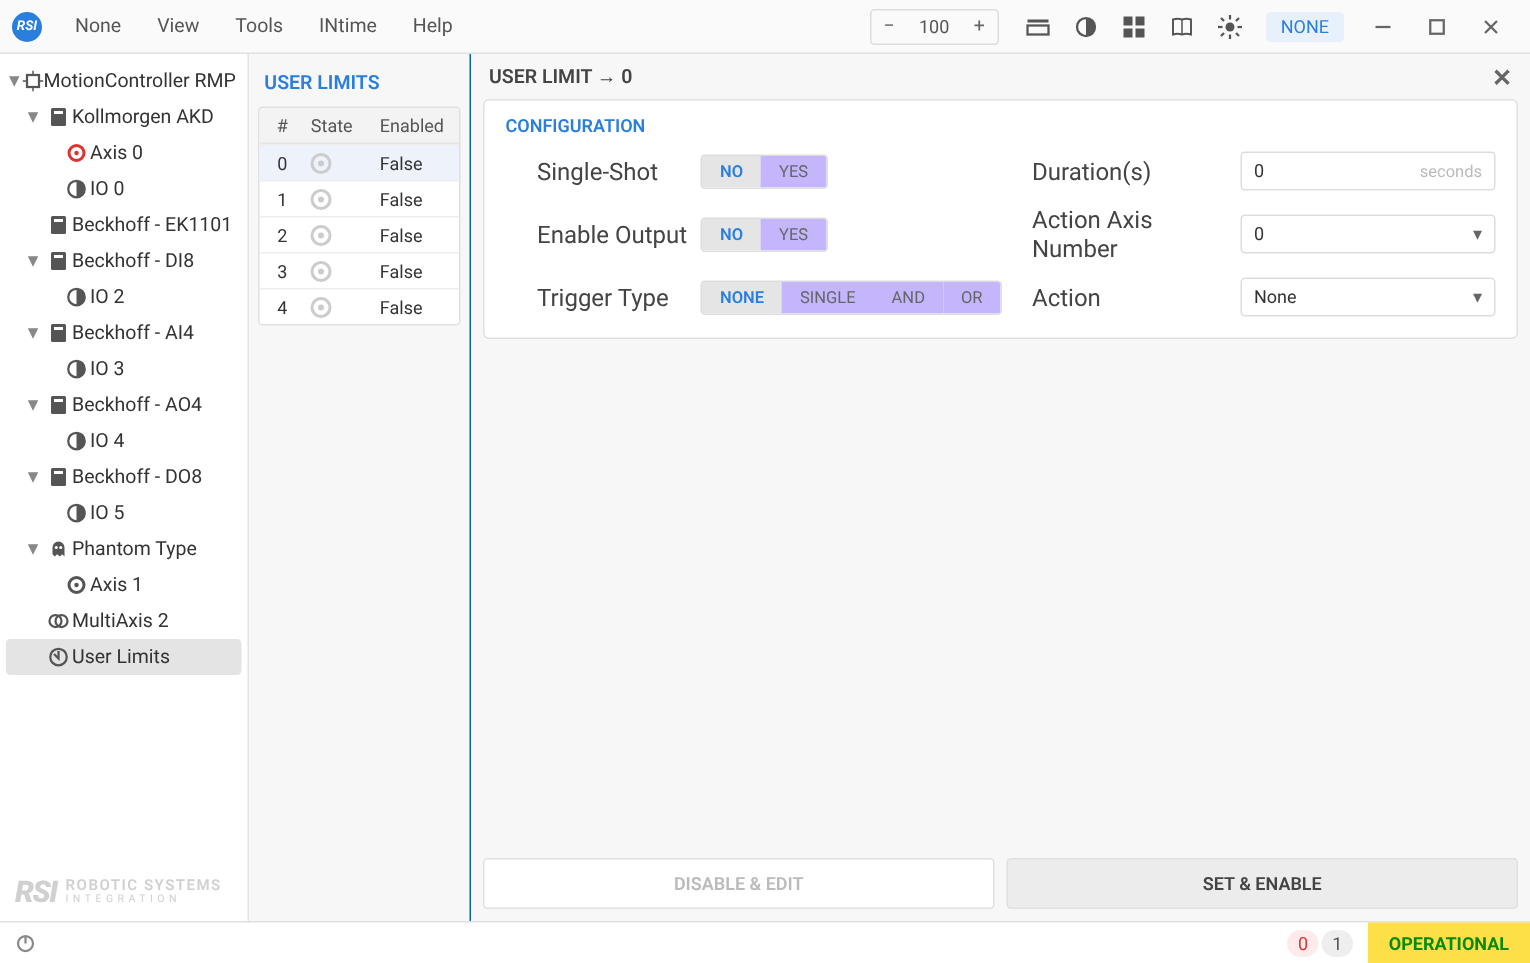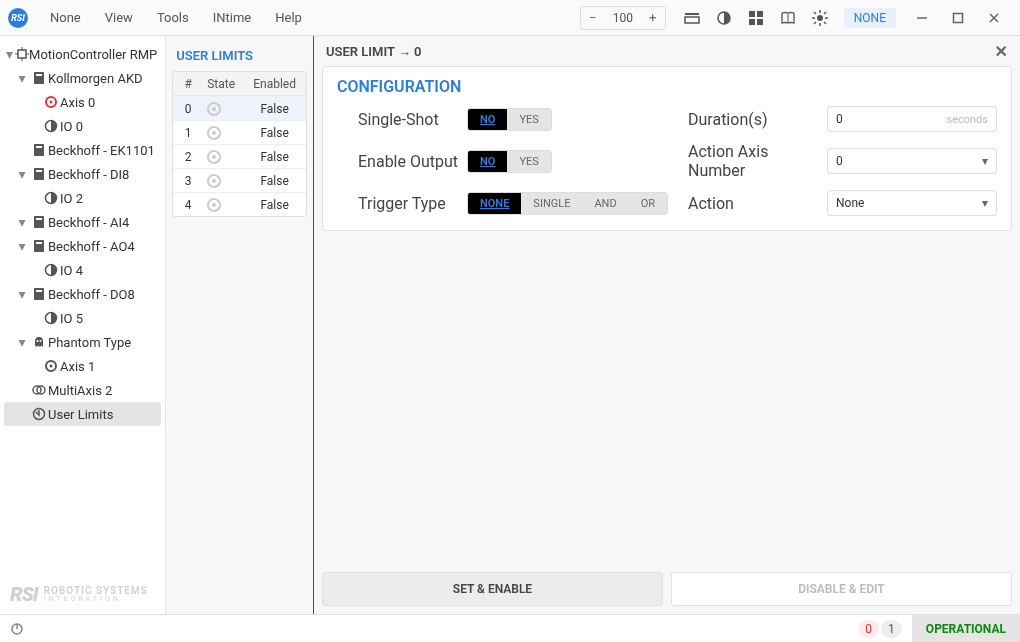--- a/index.html
+++ b/index.html
@@ -39,51 +39,51 @@
 
 .limits-panel { width: 155px; border-left: 1px solid #e5e5e5; background: #f7f7f7; padding: 8px 6px; }
 .limits-title { color: #2a7fde; font-weight: 600; font-size: 13px; padding: 4px 4px 8px; }
 .limits-table { width: 100%; border: 1px solid #e0e0e0; background: #fff; border-radius: 3px; overflow: hidden; }
 .limits-head, .limits-row { display: flex; align-items: center; height: 24px; font-size: 12px; }
 .limits-head { background: #f3f3f3; color: #555; border-bottom: 1px solid #e5e5e5; }
 .limits-row { border-top: 1px solid #eee; cursor: pointer; }
 .limits-row.sel { background: #eef3fb; }
 .col-num { width: 30px; text-align: center; }
 .col-state { width: 50px; text-align: left; padding-left: 4px; display: flex; align-items: center; }
-.col-en { flex: 1; text-align: center; padding-right: 10px; }
+.col-en { flex: 1; text-align: left; padding-right: 10px; }
 .state-dot { width: 14px; height: 14px; border: 2px solid #ccc; border-radius: 50%; display: inline-block; position: relative; }
 .state-dot::after { content: ""; width: 4px; height: 4px; background: #ccc; border-radius: 50%; position: absolute; left: 3px; top: 3px; }
 
 
 .detail-panel { flex: 1; border-left: 1px solid #0369a1; background: #f7f7f7; display: flex; flex-direction: column; }
 .detail-header { height: 30px; display: flex; align-items: center; padding: 0 12px; font-size: 13px; font-weight: 600; color: #444; }
 .detail-close { margin-left: auto; cursor: pointer; color: #666; font-size: 16px; }
 .config-box { margin: 0 8px 8px; border: 1px solid #e0e0e0; border-radius: 4px; background: #fff; padding: 10px 14px 14px; flex: 0 0 auto; }
-.config-title { color: #2a7fde; font-weight: 600; font-size: 16px; margin-bottom: 10px; }
+.config-title { color: #2a7fde; font-weight: 600; font-size: 12px; margin-bottom: 10px; }
 .config-grid { display: grid; grid-template-columns: 130px 200px 160px 170px; row-gap: 10px; align-items: center; }
 .cfg-label { color: #444; font-size: 16px; margin-left: 21px; }
 .toggle-group { display: inline-flex; border: 1px solid #ddd; border-radius: 3px; overflow: hidden; }
-.toggle-btn { padding: 4px 12px; font-size: 11px; color: #666; cursor: pointer; background: #e5e5e5; }
-.toggle-btn.active { background: #000000; color: #2a7fde; font-weight: 600; text-decoration: underline; }
+.toggle-btn { padding: 4px 12px; font-size: 11px; color: #666; cursor: pointer; background: #c4b5fd; }
+.toggle-btn.active { background: #e5e5e5; color: #2a7fde; font-weight: 600; }
 .input-box { border: 1px solid #ddd; border-radius: 3px; height: 26px; display: flex; align-items: center; padding: 0 8px; font-size: 12px; color: #333; background: #fff; position: relative; }
 .input-suffix { margin-left: auto; color: #bbb; font-size: 11px; }
 .input-caret { margin-left: auto; color: #666; font-size: 12px; }
 
 .action-buttons { margin: auto 8px 8px; display: flex; gap: 8px; }
 .big-btn { flex: 1; height: 34px; border: 1px solid #e0e0e0; border-radius: 3px; display: flex; align-items: center; justify-content: center; font-size: 12px; font-weight: 600; cursor: pointer; }
 .big-btn.primary { background: #ececec; color: #444; }
 .big-btn.secondary { background: #fff; color: #bbb; }
 
 
 .status-bar { height: 28px; border-top: 1px solid #e0e0e0; display: flex; align-items: center; padding: 0 0 0 10px; font-size: 12px; background: #fff; }
 .status-spacer { flex: 1; }
 .status-count { padding: 2px 7px; border-radius: 10px; margin-right: 2px; font-size: 12px; }
 .status-count.err { background: #fdeaea; color: #d33; }
 .status-count.warn { background: #eee; color: #555; }
-.status-operational { background: #e5e5e5; color: #0a8a0a; font-weight: 700; padding: 6px 14px; height: 100%; display: flex; align-items: center; margin-left: 8px; }
+.status-operational { background: #fde047; color: #0a8a0a; font-weight: 700; padding: 6px 14px; height: 100%; display: flex; align-items: center; margin-left: 8px; }
 
 svg { display: block; }
 </style>
 </head>
 <body>
 
 <div class="menubar">
   <div class="app-logo">RSI</div>
   <div class="menu-item">None</div>
   <div class="menu-item">View</div>
@@ -235,20 +235,30 @@
       <div class="tree-row ind-1">
         <span class="tree-caret">▾</span>
         <span class="tree-icon">
           <svg width="12" height="14" viewBox="0 0 12 14">
             <rect x="1" y="1" width="10" height="12" rx="1" fill="#555"></rect>
             <rect x="3" y="3" width="6" height="2" fill="#fff"></rect>
           </svg>
         </span>
         <span class="tree-label">Beckhoff - AI4</span>
       </div>
+      <div class="tree-row ind-2">
+        <span class="tree-caret"></span>
+        <span class="tree-icon">
+          <svg width="14" height="14" viewBox="0 0 14 14">
+            <circle cx="7" cy="7" r="5.5" fill="none" stroke="#555" stroke-width="1.5"></circle>
+            <path d="M7 1.5 A5.5 5.5 0 0 1 7 12.5 Z" fill="#555"></path>
+          </svg>
+        </span>
+        <span class="tree-label">IO 3</span>
+      </div>
       <div class="tree-row ind-1">
         <span class="tree-caret">▾</span>
         <span class="tree-icon">
           <svg width="12" height="14" viewBox="0 0 12 14">
             <rect x="1" y="1" width="10" height="12" rx="1" fill="#555"></rect>
             <rect x="3" y="3" width="6" height="2" fill="#fff"></rect>
           </svg>
         </span>
         <span class="tree-label">Beckhoff - AO4</span>
       </div>
@@ -418,22 +428,22 @@
           </div>
         </div>
         <div class="cfg-label">Action</div>
         <div class="input-box">
           <span>None</span>
           <span class="input-caret">▾</span>
         </div>
       </div>
     </div>
     <div class="action-buttons">
+      <div class="big-btn secondary">DISABLE &amp; EDIT</div>
       <div class="big-btn primary">SET &amp; ENABLE</div>
-      <div class="big-btn secondary">DISABLE &amp; EDIT</div>
     </div>
   </div>
 </div>
 
 <div class="brand-footer">
   <div class="brand-logo">RSI</div>
   <div class="brand-text">
     <div class="b1">ROBOTIC SYSTEMS</div>
     <div class="b2">INTEGRATION</div>
   </div>

